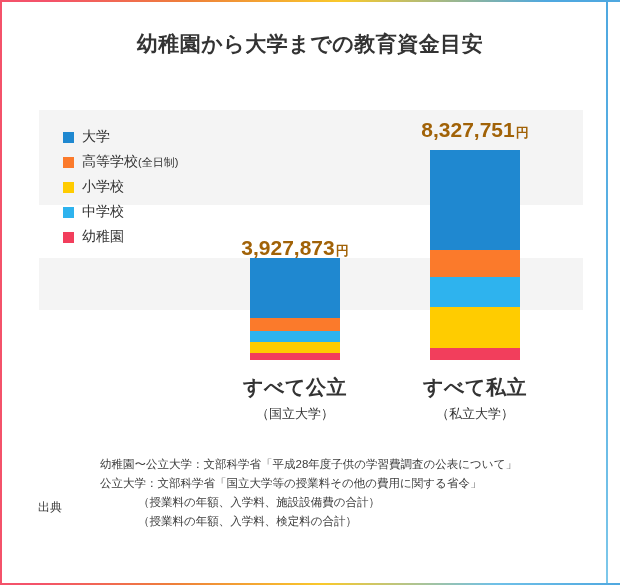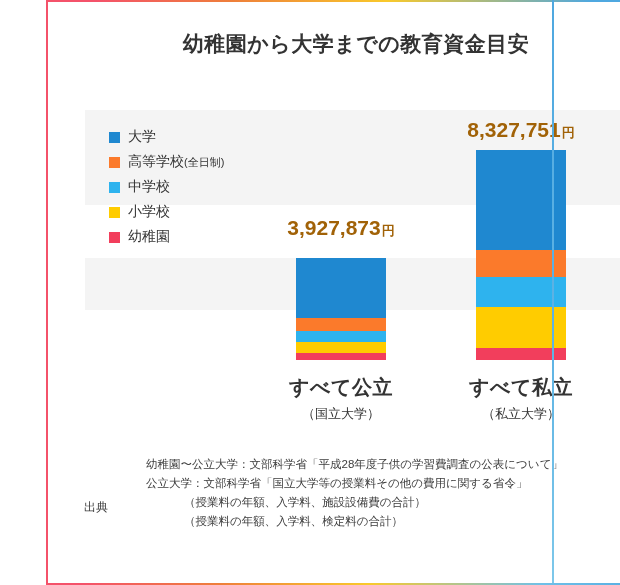--- a/index.html
+++ b/index.html
@@ -8,25 +8,24 @@
   }
   body {
     width: 620px;
     height: 585px;
     background: #ffffff;
     font-family: "Liberation Sans", "DejaVu Sans", sans-serif;
     overflow: hidden;
   }
   #page {
     position: relative;
-    width: 508px;
+    width: 608px;
     height: 585px;
     box-sizing: border-box;
     background: #ffffff;
-    margin-left: 46px;
   }
   
   .frame-edge { position: absolute; z-index: 5; }
   .frame-top {
     top: 0; left: 0; width: 620px; height: 2px;
     background: linear-gradient(90deg, #f4526a 0%, #f4526a 8%, #ee7f3a 30%, #f9c92b 55%, #4fa8e0 88%, #4fa8e0 100%);
   }
   .frame-bottom {
     bottom: 0; left: 0; width: 620px; height: 2px;
     background: linear-gradient(90deg, #f4526a 0%, #f4526a 6%, #ee7f3a 28%, #f9c92b 52%, #6fc0e8 80%, #4fa8e0 100%);
@@ -93,21 +92,21 @@
     font-size: 21px;
     font-weight: bold;
     color: #a16207;
     white-space: nowrap;
   }
   .bar-value .yen {
     font-size: 13px;
     font-weight: bold;
     margin-left: 1px;
   }
-  .value-public  { left: 195px; top: 216px; }
+  .value-public  { left: 195px; top: 236px; }
   .value-private { left: 375px; top: 118px; }
 
   .cat-label {
     position: absolute;
     width: 200px;
     text-align: center;
     color: #333333;
   }
   .cat-main {
     font-size: 20px;
@@ -229,26 +228,26 @@
   <div class="legend" id="legend">
       <div class="legend-item">
         <span class="legend-swatch" style="background: rgb(31, 136, 208);"></span>
         <span class="legend-label">大学</span>
       </div>
       <div class="legend-item">
         <span class="legend-swatch" style="background: rgb(251, 122, 43);"></span>
         <span class="legend-label">高等学校<span class="sub">(全日制)</span></span>
       </div>
       <div class="legend-item">
+        <span class="legend-swatch" style="background: rgb(255, 204, 0);"></span>
+        <span class="legend-label">小学校</span>
+      </div>
+      <div class="legend-item">
         <span class="legend-swatch" style="background: rgb(46, 179, 238);"></span>
         <span class="legend-label">中学校</span>
-      </div>
-      <div class="legend-item">
-        <span class="legend-swatch" style="background: rgb(255, 204, 0);"></span>
-        <span class="legend-label">小学校</span>
       </div>
       <div class="legend-item">
         <span class="legend-swatch" style="background: rgb(242, 62, 92);"></span>
         <span class="legend-label">幼稚園</span>
       </div>
     </div>
 
   <div class="source-block">
     <div class="source-title">出典</div>
     <div class="source-lines" id="source-lines">

